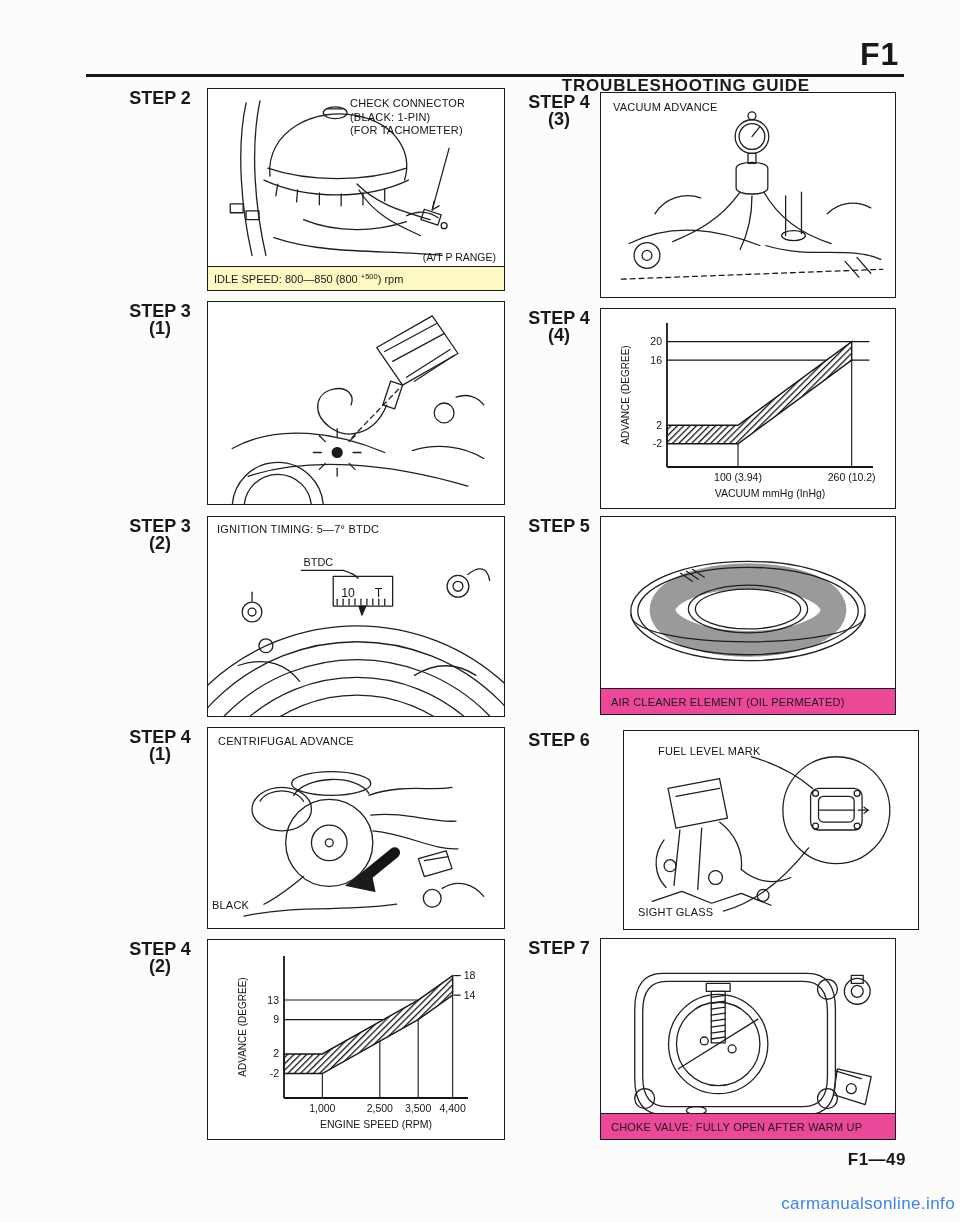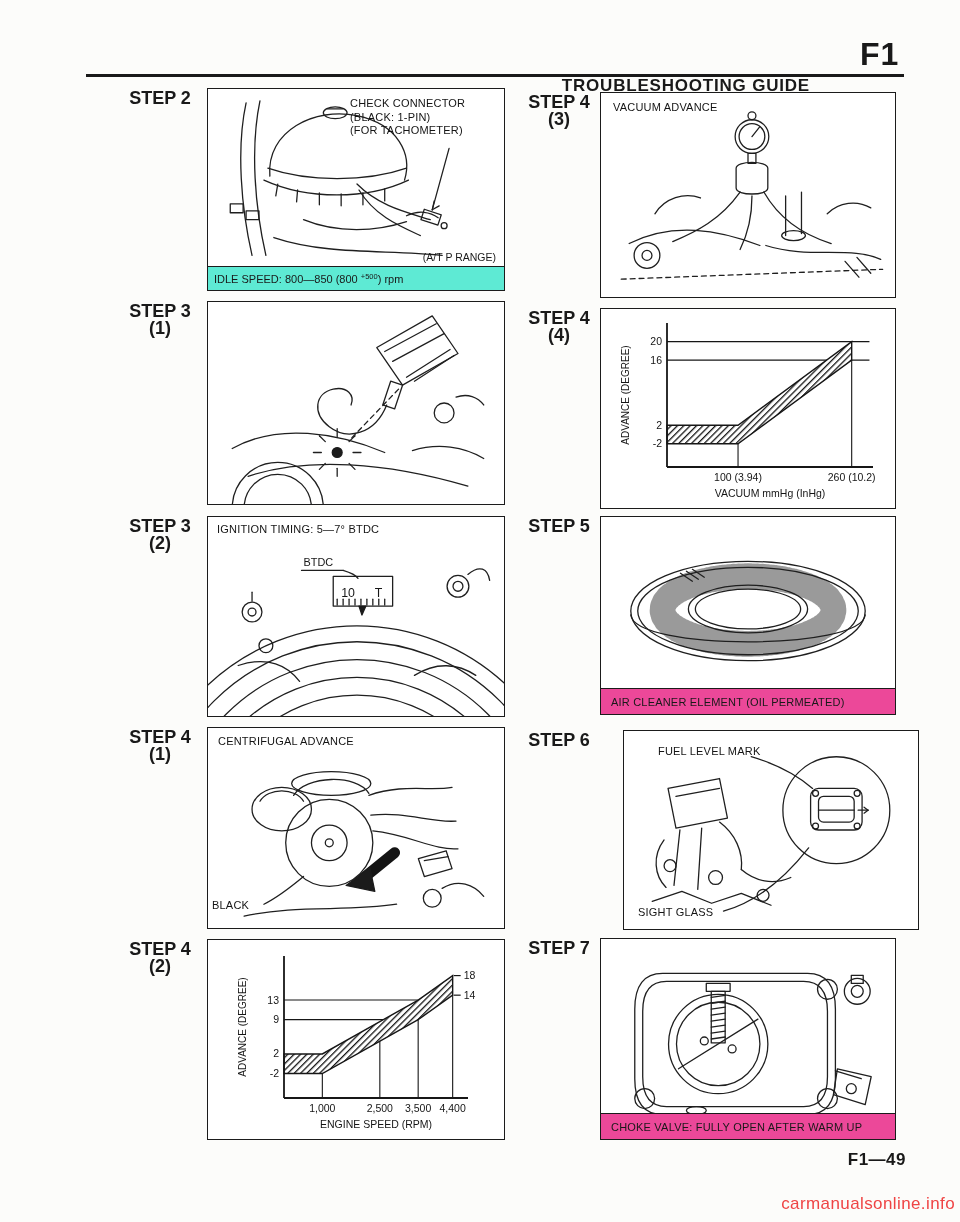--- a/index.html
+++ b/index.html
@@ -20,31 +20,31 @@
   }
   .illu .f { fill:#1b1b1b; stroke:#1b1b1b; }
   .illu .dash { stroke-dasharray:5 4; }
   .illu text { fill:#161616; stroke:none; font-size:11px; }
   .illu text.big { font-size:12.5px; }
 
   .overlay { position:absolute; font-size:11px; line-height:13.5px; letter-spacing:.2px; color:#141414; }
   .capbar { position:absolute; left:0; right:0; bottom:0; height:26px; border-top:1.6px solid #1b1b1b;
             display:flex; align-items:center; padding-left:10px; font-size:11px; background:#ec4899; letter-spacing:.2px; }
   .idlebar { position:absolute; left:0; right:0; bottom:0; height:24px; border-top:1.6px solid #1b1b1b;
-             display:flex; align-items:center; padding-left:6px; font-size:11px; background:#5eead4; white-space:pre; }
+             display:flex; align-items:center; padding-left:6px; font-size:11px; background:#fef9c3; white-space:pre; }
   .atnote { position:absolute; right:8px; bottom:27px; font-size:10.5px; background:transparent; }
   .stack { display:inline-flex; flex-direction:row; font-size:7.5px; line-height:6.5px; transform:translateY(-1px); }
 
   .chart { position:absolute; }
   svg text { font-family:"Liberation Sans", sans-serif; }
   .chart text { fill:#151515; }
 
   .page-code { position:absolute; top:1150px; left:806px; width:100px; text-align:right;
                font-size:17px; font-weight:bold; letter-spacing:.5px; }
-  .watermark { position:absolute; top:1194px; right:5px; font-size:17px; color:#ef4444; letter-spacing:.4px; }
+  .watermark { position:absolute; top:1194px; right:5px; font-size:17px; color:#3b82f6; letter-spacing:.4px; }
 </style>
 </head>
 <body>
 
 <div class="page">
 
   <div class="hdr-title">TROUBLESHOOTING GUIDE</div>
   <div class="hdr-code">F1</div>
   <div class="hdr-rule"></div>
 

